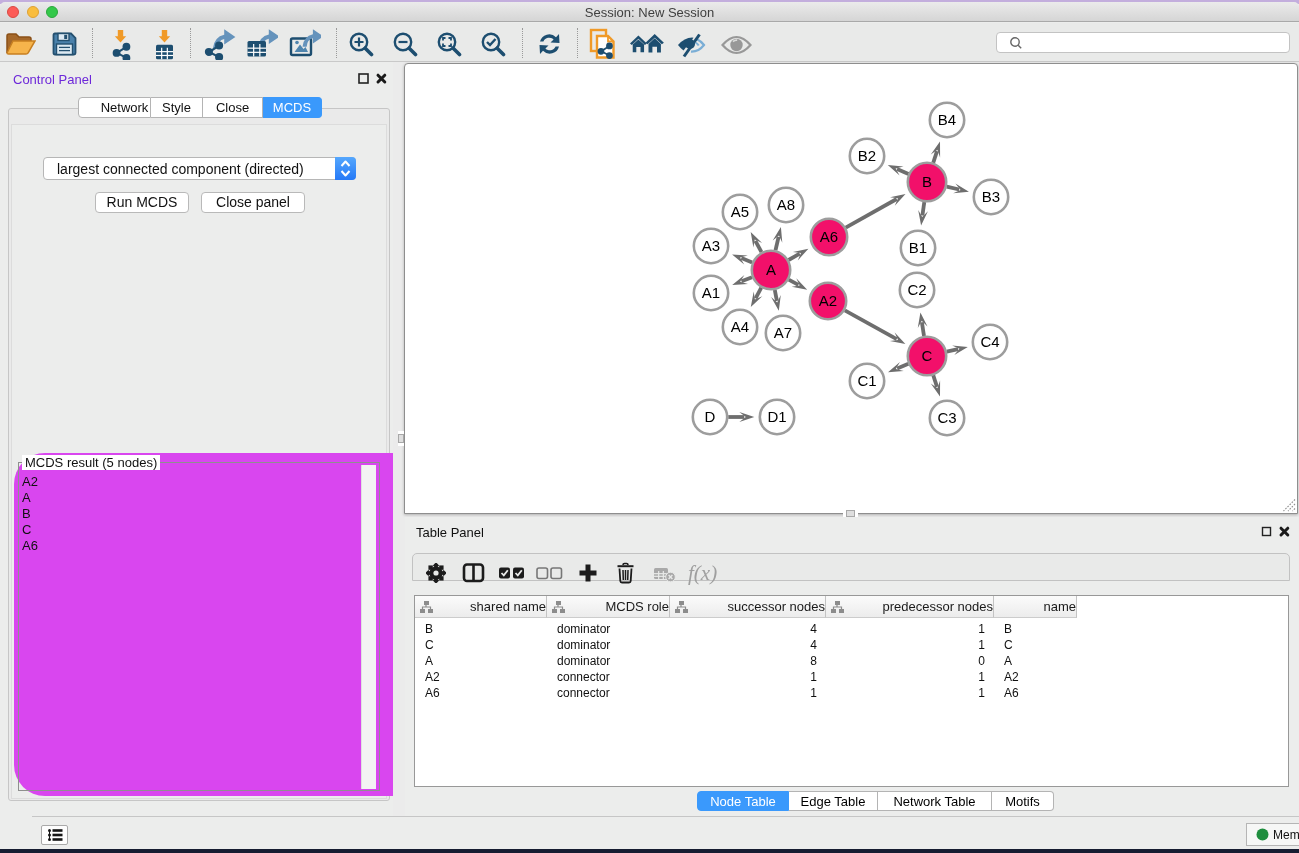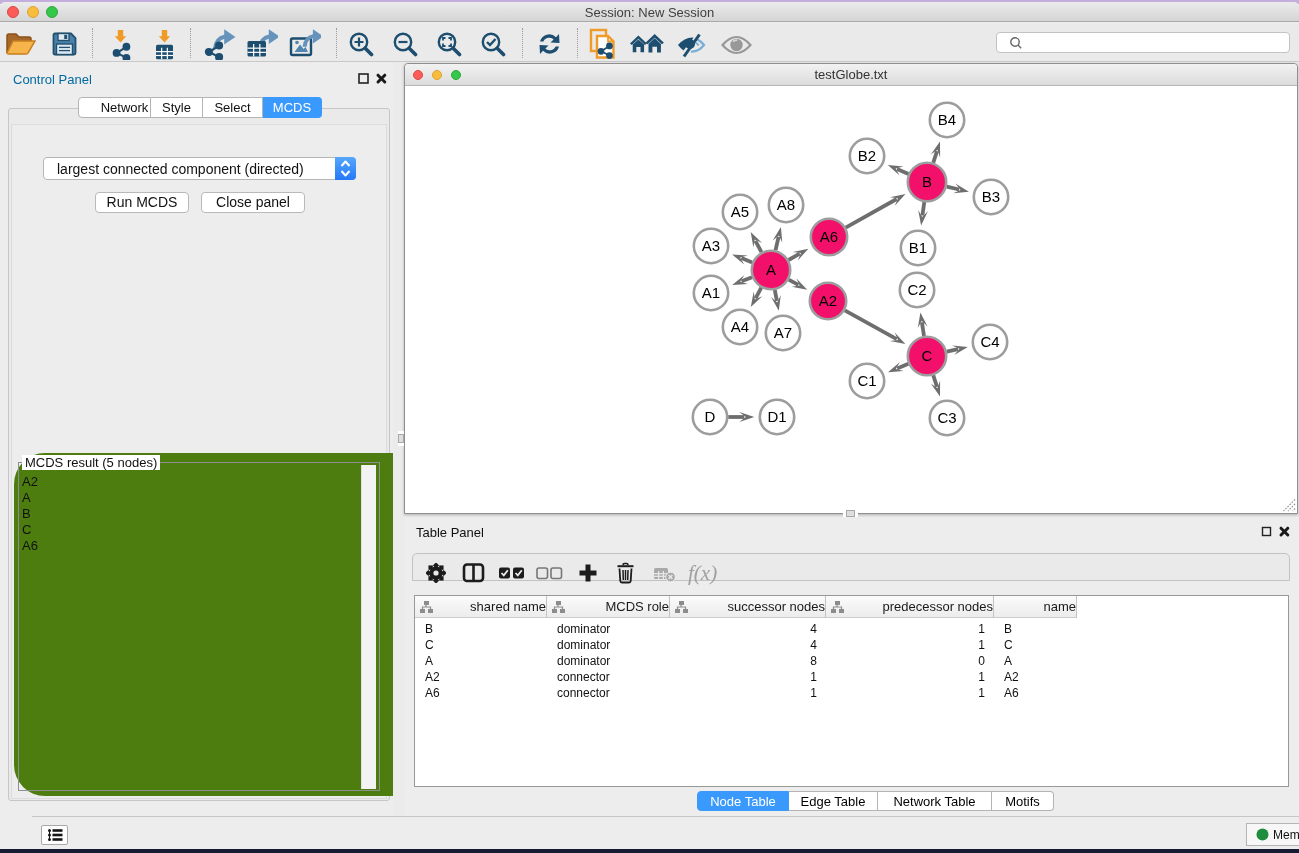--- a/index.html
+++ b/index.html
@@ -18,21 +18,21 @@
   #titlebar .tl { top:4px; }
 
   
   #toolbar { left:0; top:23px; width:1299px; height:39px; background:#e9eae9;
     border-bottom:1px solid #c9c9c9; }
   .tsep { position:absolute; top:5px; height:30px; width:0;
     border-left:1px dotted #9a9a9a; }
 
   
   #cpanel { left:0; top:62px; width:393px; height:754px; background:#ecedec; }
-  #cpanel .hdr { position:absolute; left:13px; top:10px; font-size:13px; color:#0369a1; }
+  #cpanel .hdr { position:absolute; left:13px; top:10px; font-size:13px; color:#6d28d9; }
   .winbtns { position:absolute; }
   .tabs { position:absolute; display:flex; font-size:13px; color:#111; z-index:5; }
   .tab { background:#fff; border:1px solid #b4b4b4; border-left:none;
     display:flex; align-items:center; justify-content:center; }
   .tab.first { border-left:1px solid #b4b4b4; border-radius:4px 0 0 4px; }
   .tab.last { border-radius:0 4px 4px 0; }
   .tab.sel { background:#3a99fc; color:#fff; border-color:#3a99fc; }
 
   #cpBox { left:8px; top:46px; width:382px; height:693px; background:#eaeaea;
     border:1px solid #c6c6c6; border-radius:3px; }
@@ -41,21 +41,21 @@
   #combo { left:43px; top:95px; width:313px; height:23px; background:#fff;
     border:1px solid #b6b6b6; border-radius:4px; font-size:14px; color:#111; }
   #combo .txt { position:absolute; left:13px; top:3px; }
   #combo .step { position:absolute; right:-1px; top:-1px; width:21px; height:23px;
     border-radius:0 4px 4px 0; background:linear-gradient(#55a7fd,#2579f7); }
   .btn { position:absolute; height:21px; background:#fff; border:1px solid #b9b9b9;
     border-radius:4px; font-size:14px; color:#111; text-align:center; line-height:19px; }
   #runBtn { left:95px; top:130px; width:94px; }
   #closeBtn { left:201px; top:130px; width:104px; }
 
-  #resultWhite { left:14px; top:391px; width:427px; height:343px; background:#4d7c0f;border-radius:31px; }
+  #resultWhite { left:14px; top:391px; width:427px; height:343px; background:#d946ef;border-radius:31px; }
   #fieldset { left:4px; top:9px; width:362px; height:329px; border:1px solid #8f8f8f; }
   #legend { position:absolute; left:3px; top:-8px; background:#fff; padding:0 3px;
     font-size:13px; color:#111; }
   .li { position:absolute; left:8px; font-size:13px; color:#111; }
   #sbar { position:absolute; left:347px; top:12px; width:15px; height:324px;
     background:#f3f3f3; border-left:1px solid #e0e0e0; }
 
   
   #mdi { left:393px; top:62px; width:906px; height:754px; background:#ebebeb; }
 
@@ -241,21 +241,21 @@
 
 <div class="abs" id="cpanel">
   <div class="hdr">Control Panel</div>
   <svg class="winbtns" style="left:358px;top:11px" width="30" height="12" viewBox="0 0 30 12">
     <rect x="1" y="1" width="9" height="9" fill="none" stroke="#222" stroke-width="1.6"></rect>
     <path d="M20 2.2 L26.8 9 M26.8 2.2 L20 9" stroke="#1a1a1a" stroke-width="3" stroke-linecap="round"></path>
   </svg>
   <div class="tabs" style="left:78px;top:35px;height:21px;">
     <div class="tab first" style="width:73px;padding-left:20px;">Network</div>
     <div class="tab" style="width:52px;">Style</div>
-    <div class="tab" style="width:60px;">Select</div>
+    <div class="tab" style="width:60px;">Close</div>
     <div class="tab last sel" style="width:59px;">MCDS</div>
   </div>
   <div class="abs" id="cpBox"></div>
   <div class="abs" id="cpInner"></div>
   <div class="abs" id="combo">
     <div class="txt">largest connected component (directed)</div>
     <div class="step">
       <svg width="21" height="23" viewBox="0 0 21 23">
         <path d="M6.5 9 L10.5 4.5 L14.5 9" fill="none" stroke="#fff" stroke-width="2" stroke-linejoin="round"></path>
         <path d="M6.5 14 L10.5 18.5 L14.5 14" fill="none" stroke="#fff" stroke-width="2" stroke-linejoin="round"></path>
@@ -272,26 +272,20 @@
     <div class="li" style="top:37px">A</div>
     <div class="li" style="top:53px">B</div>
     <div class="li" style="top:69px">C</div>
     <div class="li" style="top:85px">A6</div>
     <div id="sbar"></div>
   </div>
 </div>
 
 <div class="abs" id="mdi">
   <div class="abs" id="netwin">
-    <div class="tbar">
-      <div class="tl" style="left:8px;width:10px;height:10px;top:6px;background:#fc5b57;border:1px solid #d94942;"></div>
-      <div class="tl" style="left:27px;width:10px;height:10px;top:6px;background:#f9bd3e;border:1px solid #dfa133;"></div>
-      <div class="tl" style="left:46px;width:10px;height:10px;top:6px;background:#34c84a;border:1px solid #2ca73d;"></div>
-      <div class="title">testGlobe.txt</div>
-    </div>
     <svg class="abs" style="left:1px;top:23px" width="891" height="421" viewBox="0 0 891 421">
 <line x1="355.5" y1="165.2" x2="349.4" y2="153.8" stroke="#6e6e6e" stroke-width="3.8"></line>
 <polygon points="344.7,145.0 356.1,155.9 348.7,152.5 347.4,160.6" fill="#6e6e6e"></polygon>
 <line x1="369.5" y1="163.3" x2="372.6" y2="149.9" stroke="#6e6e6e" stroke-width="3.8"></line>
 <polygon points="374.9,140.1 376.3,155.8 373.0,148.4 366.7,153.6" fill="#6e6e6e"></polygon>
 <line x1="346.2" y1="175.5" x2="335.4" y2="171.1" stroke="#6e6e6e" stroke-width="3.8"></line>
 <polygon points="326.1,167.4 341.8,168.5 334.0,170.6 338.2,177.6" fill="#6e6e6e"></polygon>
 <line x1="346.1" y1="190.2" x2="335.5" y2="194.3" stroke="#6e6e6e" stroke-width="3.8"></line>
 <polygon points="326.2,197.9 338.4,187.9 334.1,194.8 342.0,197.1" fill="#6e6e6e"></polygon>
 <line x1="355.3" y1="200.7" x2="349.6" y2="211.3" stroke="#6e6e6e" stroke-width="3.8"></line>

